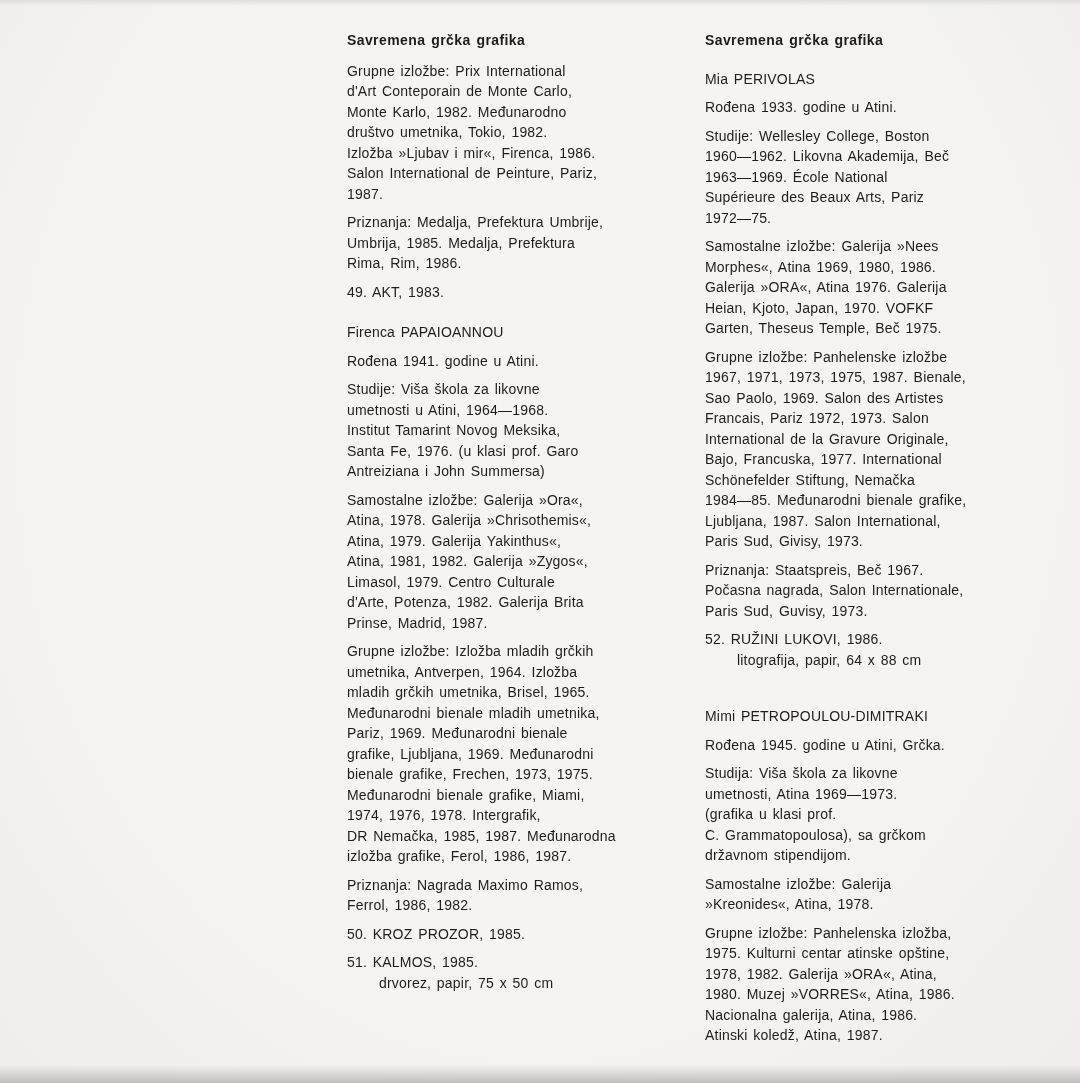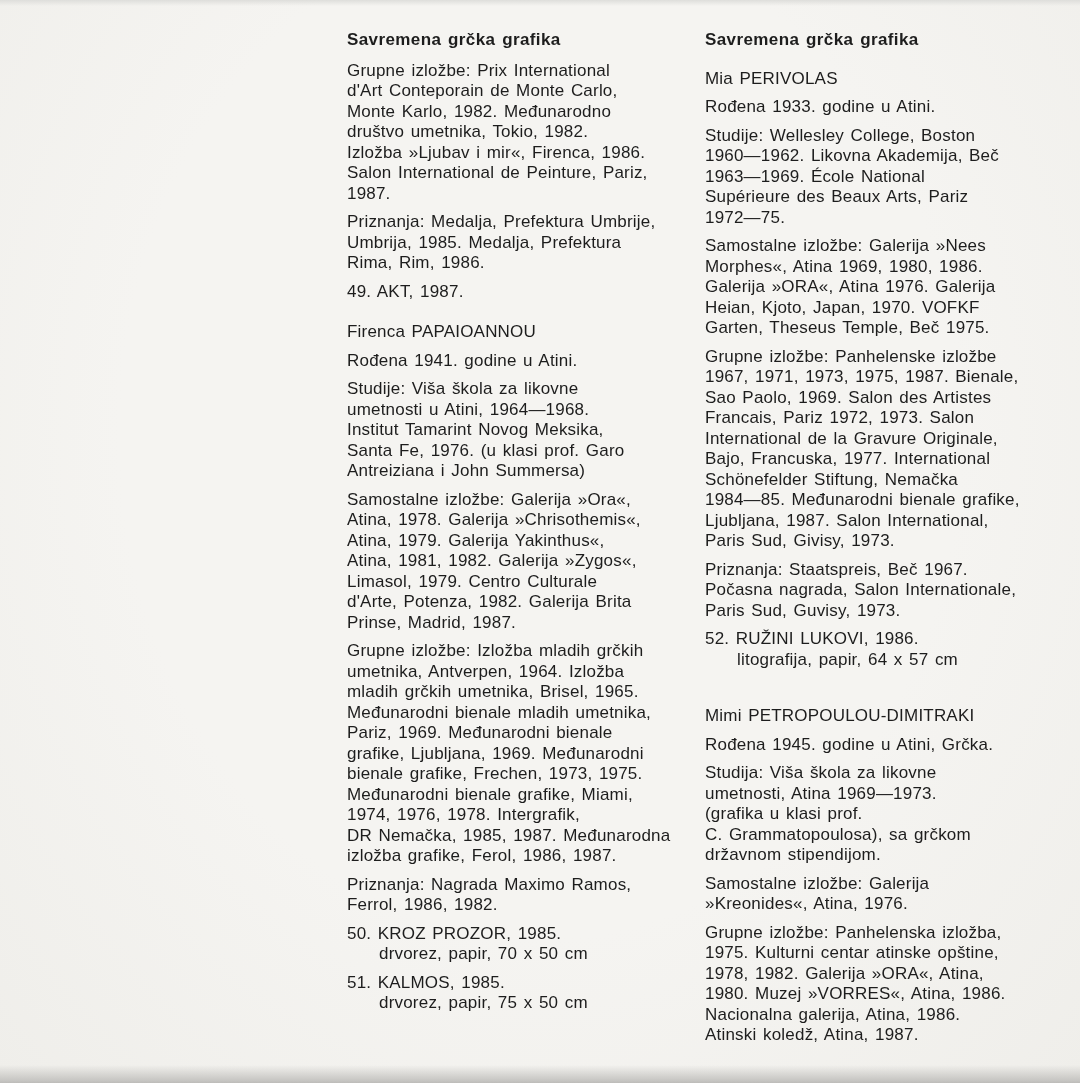--- a/index.html
+++ b/index.html
@@ -24,21 +24,21 @@
   .scan-edge-bottom {
     position: absolute;
     bottom: 0; left: 0; right: 0;
     height: 18px;
     background: linear-gradient(to bottom, rgba(200,199,196,0), #c7c6c3 85%, #bdbcb9);
   }
   .col {
     position: absolute;
     top: 30px;
     width: 372px;
-    font-size: 17px;
+    font-size: 14px;
     line-height: 20.5px;
     letter-spacing: 0.2px;
     word-spacing: 1.6px;
   }
   .col-left  { left: 347px; }
   .col-right { left: 705px; }
   .col-heading {
     font-weight: bold;
     letter-spacing: 0.4px;
     margin: 0 0 10px 0;
@@ -69,21 +69,21 @@
 Monte Karlo, 1982. Međunarodno
 društvo umetnika, Tokio, 1982.
 Izložba »Ljubav i mir«, Firenca, 1986.
 Salon International de Peinture, Pariz,
 1987.</p>
   <p class="block">Priznanja: Medalja, Prefektura Umbrije,
 Umbrija, 1985. Medalja, Prefektura
 Rima, Rim, 1986.</p>
 
   <div class="cat-item">
-    <div class="cat-title">49. AKT, 1987.</div>
+    <div class="cat-title">49. AKT, 1983.</div>
   </div>
 
   <div class="artist-name">Firenca PAPAIOANNOU</div>
   <p class="block">Rođena 1941. godine u Atini.</p>
   <p class="block">Studije: Viša škola za likovne
 umetnosti u Atini, 1964—1968.
 Institut Tamarint Novog Meksika,
 Santa Fe, 1976. (u klasi prof. Garo
 Antreiziana i John Summersa)</p>
   <p class="block">Samostalne izložbe: Galerija »Ora«,
@@ -102,21 +102,20 @@
 bienale grafike, Frechen, 1973, 1975.
 Međunarodni bienale grafike, Miami,
 1974, 1976, 1978. Intergrafik,
 DR Nemačka, 1985, 1987. Međunarodna
 izložba grafike, Ferol, 1986, 1987.</p>
   <p class="block">Priznanja: Nagrada Maximo Ramos,
 Ferrol, 1986, 1982.</p>
 
   <div class="cat-item">
     <div class="cat-title">50. KROZ PROZOR, 1985.</div>
-    <div class="cat-detail">drvorez, papir, 70 x 50 cm</div>
   </div>
 
   <div class="cat-item">
     <div class="cat-title">51. KALMOS, 1985.</div>
     <div class="cat-detail">drvorez, papir, 75 x 50 cm</div>
   </div>
 </div>
 
 <div class="col col-right">
   <div class="col-heading">Savremena grčka grafika</div>
@@ -142,32 +141,32 @@
 Schönefelder Stiftung, Nemačka
 1984—85. Međunarodni bienale grafike,
 Ljubljana, 1987. Salon International,
 Paris Sud, Givisy, 1973.</p>
   <p class="block">Priznanja: Staatspreis, Beč 1967.
 Počasna nagrada, Salon Internationale,
 Paris Sud, Guvisy, 1973.</p>
 
   <div class="cat-item">
     <div class="cat-title">52. RUŽINI LUKOVI, 1986.</div>
-    <div class="cat-detail">litografija, papir, 64 x 57 cm</div>
+    <div class="cat-detail">litografija, papir, 64 x 88 cm</div>
   </div>
 
   <div class="artist-name gap-lg">Mimi PETROPOULOU-DIMITRAKI</div>
   <p class="block">Rođena 1945. godine u Atini, Grčka.</p>
   <p class="block">Studija: Viša škola za likovne
 umetnosti, Atina 1969—1973.
 (grafika u klasi prof.
 C. Grammatopoulosa), sa grčkom
 državnom stipendijom.</p>
   <p class="block">Samostalne izložbe: Galerija
-»Kreonides«, Atina, 1976.</p>
+»Kreonides«, Atina, 1978.</p>
   <p class="block">Grupne izložbe: Panhelenska izložba,
 1975. Kulturni centar atinske opštine,
 1978, 1982. Galerija »ORA«, Atina,
 1980. Muzej »VORRES«, Atina, 1986.
 Nacionalna galerija, Atina, 1986.
 Atinski koledž, Atina, 1987.</p>
 </div>
 
 <div class="scan-edge-bottom"></div>
 

